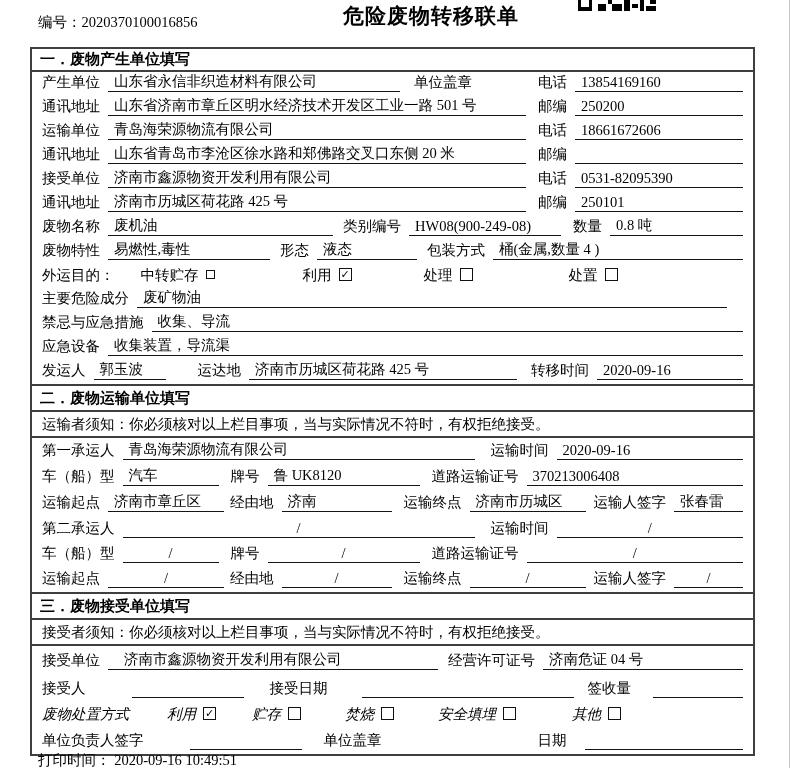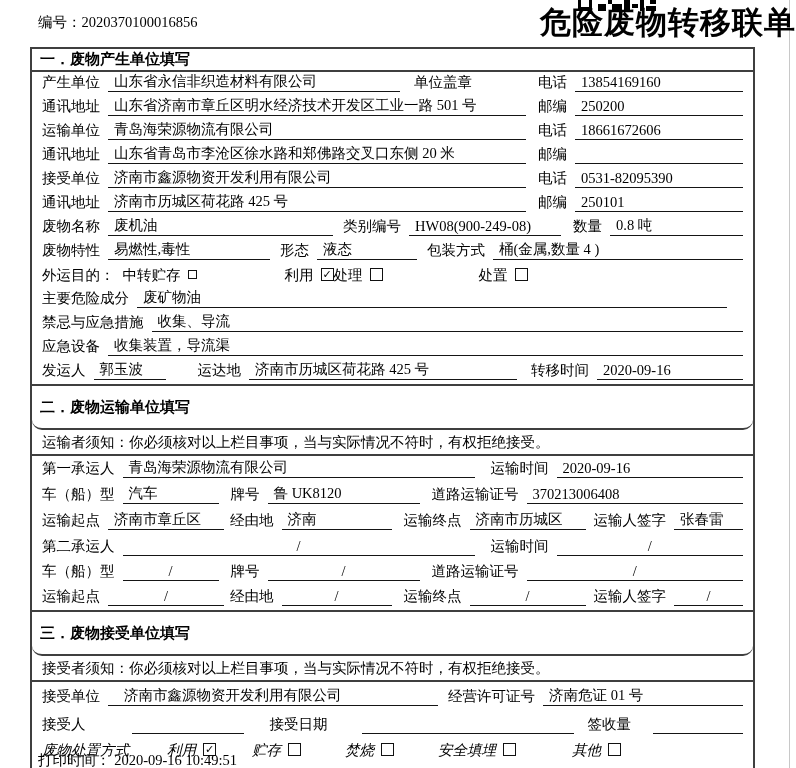--- a/index.html
+++ b/index.html
@@ -1,29 +1,29 @@
 <!DOCTYPE html>
 <html><head>
 <meta charset="utf-8">
 <style>
   html,body{margin:0;padding:0;background:#fff;}
   .page{position:relative;width:796px;height:768px;background:#ffffff;color:#000;
         font-family:"Liberation Serif","DejaVu Serif",serif;font-size:14.5px;overflow:hidden;}
   .scan-edge{position:absolute;top:0;bottom:0;right:6px;width:1px;background:#c8c8c8;}
   .serial{position:absolute;left:38px;top:13px;white-space:nowrap;}
-  .doc-title{position:absolute;left:0;right:0;top:2px;text-align:right;text-indent:66px;
-        font-family:"Liberation Sans","DejaVu Sans",sans-serif;font-weight:bold;font-size:31px;letter-spacing:1px;}
+  .doc-title{position:absolute;left:0;right:0;top:2px;text-align:center;text-indent:66px;
+        font-family:"Liberation Sans","DejaVu Sans",sans-serif;font-weight:bold;font-size:21px;letter-spacing:1px;}
   .qr{position:absolute;left:578px;top:0;}
   .form-box{position:absolute;left:30px;top:47px;width:725px;border:2px solid #3f3f3f;box-sizing:border-box;background:#fff;}
   .sec-title{display:flex;align-items:center;padding:3px 8px;box-sizing:border-box;
         font-family:"Liberation Sans","DejaVu Sans",sans-serif;font-weight:bold;font-size:15px;
         border-bottom:2px solid #3f3f3f;}
   .s1 .sec-title{height:23px;}
   .s2,.s3{border-top:2px solid #3f3f3f;}
-  .s2 .sec-title,.s3 .sec-title{height:44px;border-radius:10px;}
+  .s2 .sec-title,.s3 .sec-title{height:26px;}
   .row{display:flex;align-items:flex-end;padding:0 10px 4px 10px;box-sizing:border-box;height:24px;}
   .s2 .row,.s3 .row{height:26px;}
   .s2 .row.h25{height:25px;}
   .s3 .row.h28{height:28px;}
   .notice{display:flex;align-items:center;height:26px;padding:0 10px;box-sizing:border-box;
         border-bottom:2px solid #3f3f3f;white-space:nowrap;}
   .lbl{white-space:nowrap;margin-right:8px;}
   .u{border-bottom:1.2px solid #151515;padding:0 2px 0 6px;box-sizing:border-box;white-space:nowrap;overflow:hidden;min-height:17px;}
   .u.grow{flex:1 1 auto;margin-top:39px;}
   .u.ctr{text-align:center;padding:0;}
@@ -138,33 +138,33 @@
         <span class="lbl">废物特性</span>
         <span class="u" style="width:162px">易燃性,毒性</span>
         <span class="lbl" style="margin-left:10px">形态</span>
         <span class="u" style="width:100px">液态</span>
         <span class="lbl" style="margin-left:10px">包装方式</span>
         <span class="u grow">桶(金属,数量 4 )</span>
       </div>
 
       <div class="row" style="align-items:center;padding-bottom:2px;">
         <span class="lbl">外运目的：</span>
-        <span class="opt" style="margin-left:0">
+        <span class="opt" style="margin-left:18px">
           <span class="lbl">中转贮存</span>
           <span class="cb sm">
               <span></span>
             </span>
         </span>
         <span class="opt" style="margin-left:88px">
           <span class="lbl">利用</span>
           <span class="cb">
               <span>✓</span>
             </span>
         </span>
-        <span class="opt" style="">
+        <span class="opt" style="margin-left:72px">
           <span class="lbl">处理</span>
           <span class="cb">
               <span></span>
             </span>
         </span>
         <span class="opt" style="margin-left:96px">
           <span class="lbl">处置</span>
           <span class="cb">
               <span></span>
             </span>
@@ -264,21 +264,21 @@
 
       <div class="notice">
         <span>接受者须知：</span>
         <span>你必须核对以上栏目事项，当与实际情况不符时，有权拒绝接受。</span>
       </div>
 
       <div class="row h28">
         <span class="lbl">接受单位</span>
         <span class="u" style="width:330px;padding-left:16px">济南市鑫源物资开发利用有限公司</span>
         <span class="lbl" style="margin-left:10px">经营许可证号</span>
-        <span class="u grow">济南危证 01 号</span>
+        <span class="u grow">济南危证 04 号</span>
       </div>
 
       <div class="row h28">
         <span class="lbl">接受人</span>
         <span class="u" style="width:112px;margin-left:38px"></span>
         <span class="lbl" style="margin-left:26px">接受日期</span>
         <span class="u" style="width:212px;margin-left:26px"></span>
         <span class="lbl" style="margin-left:14px">签收量</span>
         <span class="u grow" style="margin-left:14px"></span>
       </div>

